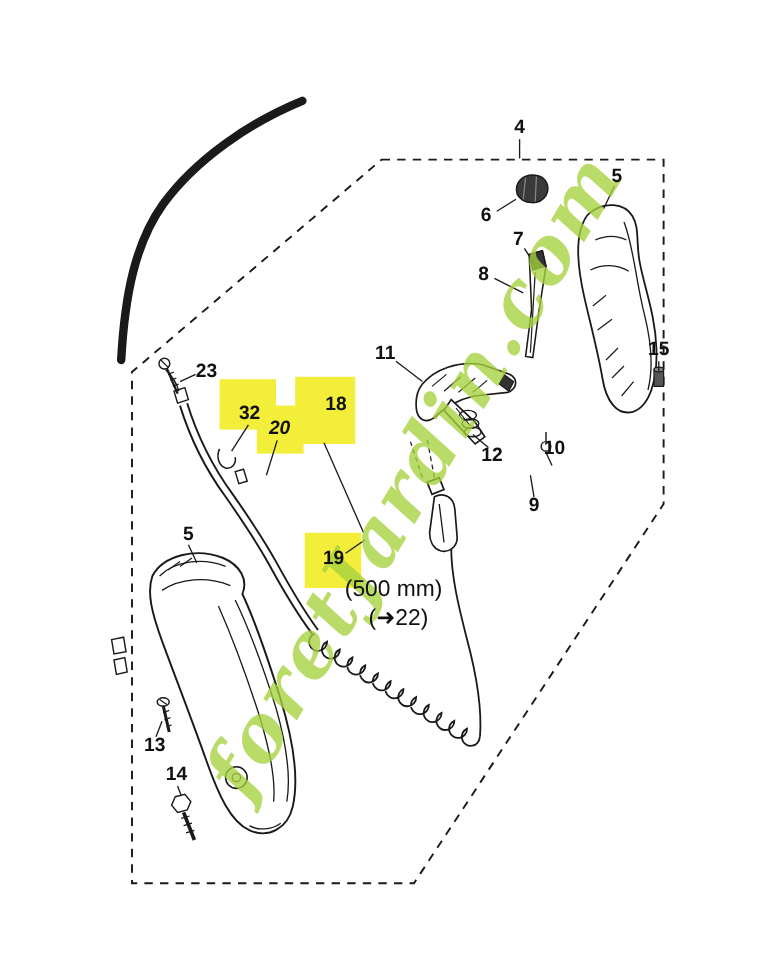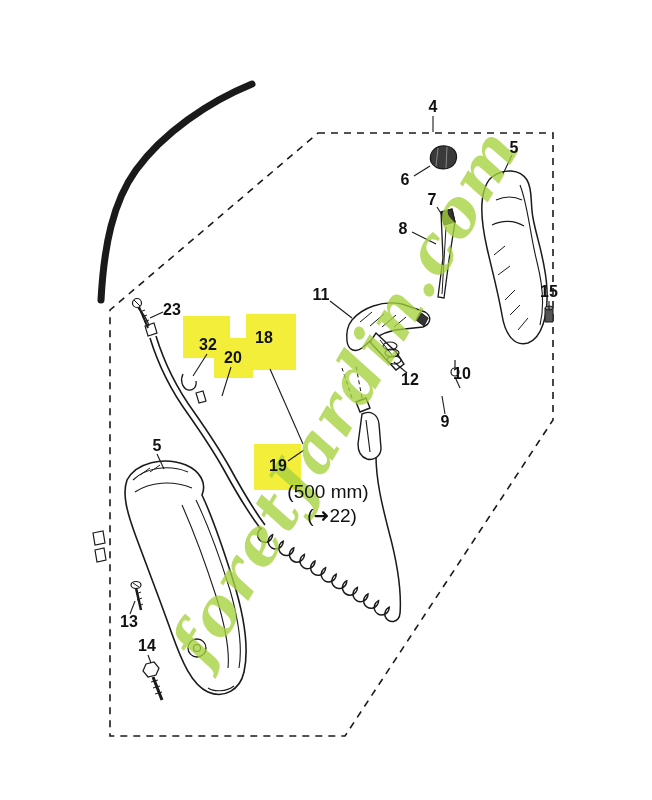--- a/index.html
+++ b/index.html
@@ -208,22 +208,22 @@
   <div class="part-label" style="left:405px;top:180px;">6</div>
   <div class="part-label" style="left:432px;top:200px;">7</div>
   <div class="part-label" style="left:403px;top:229px;">8</div>
   <div class="part-label" style="left:549px;top:292px;">15</div>
   <div class="part-label" style="left:321px;top:295px;text-align:right;">11</div>
   <div class="part-label" style="left:410px;top:380px;text-align:center;">12</div>
   <div class="part-label" style="left:462px;top:374px;">10</div>
   <div class="part-label" style="left:445px;top:422px;">9</div>
   <div class="part-label" style="left:172px;top:310px;">23</div>
   <div class="part-label" style="left:208px;top:345px;">32</div>
-  <div class="part-label" style="left:233px;top:358px;">20</div>
-  <div class="part-label" style="left:264px;top:338px;text-align:right;">18</div>
+  <div class="part-label" style="left:233px;top:358px;font-style:italic;">20</div>
+  <div class="part-label" style="left:280px;top:338px;text-align:right;">18</div>
   <div class="part-label" style="left:278px;top:466px;">19</div>
   <div class="part-label" style="left:157px;top:446px;">5</div>
   <div class="part-label" style="left:129px;top:622px;">13</div>
   <div class="part-label" style="left:147px;top:646px;">14</div>
 
   <div class="note" style="left:328px;top:492px;">(500 mm)</div>
   <div class="note note-ref" style="left:332px;top:515px;">(➜22)</div>
 
 </div>
 

